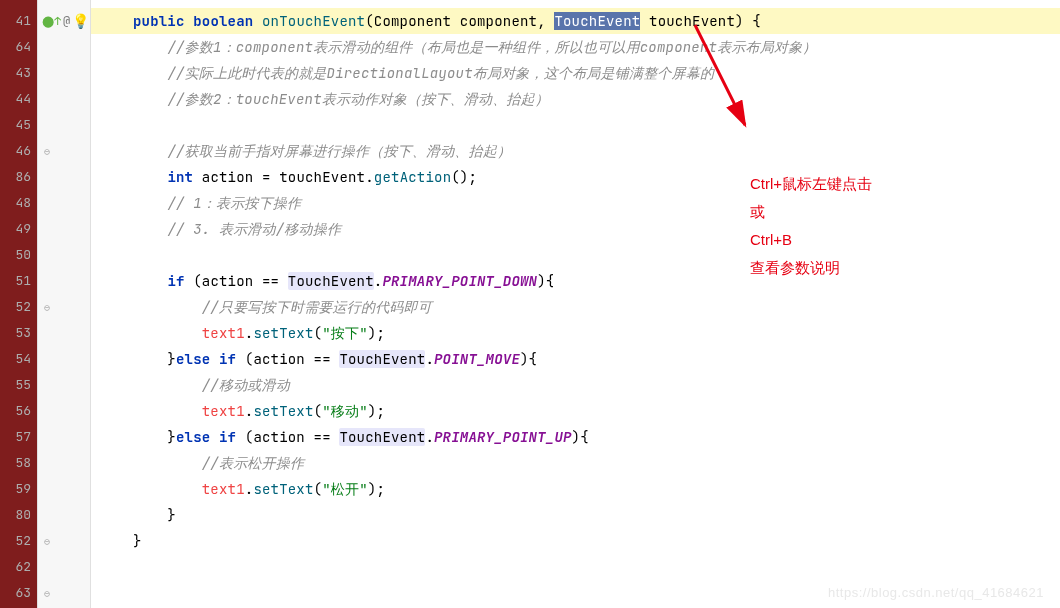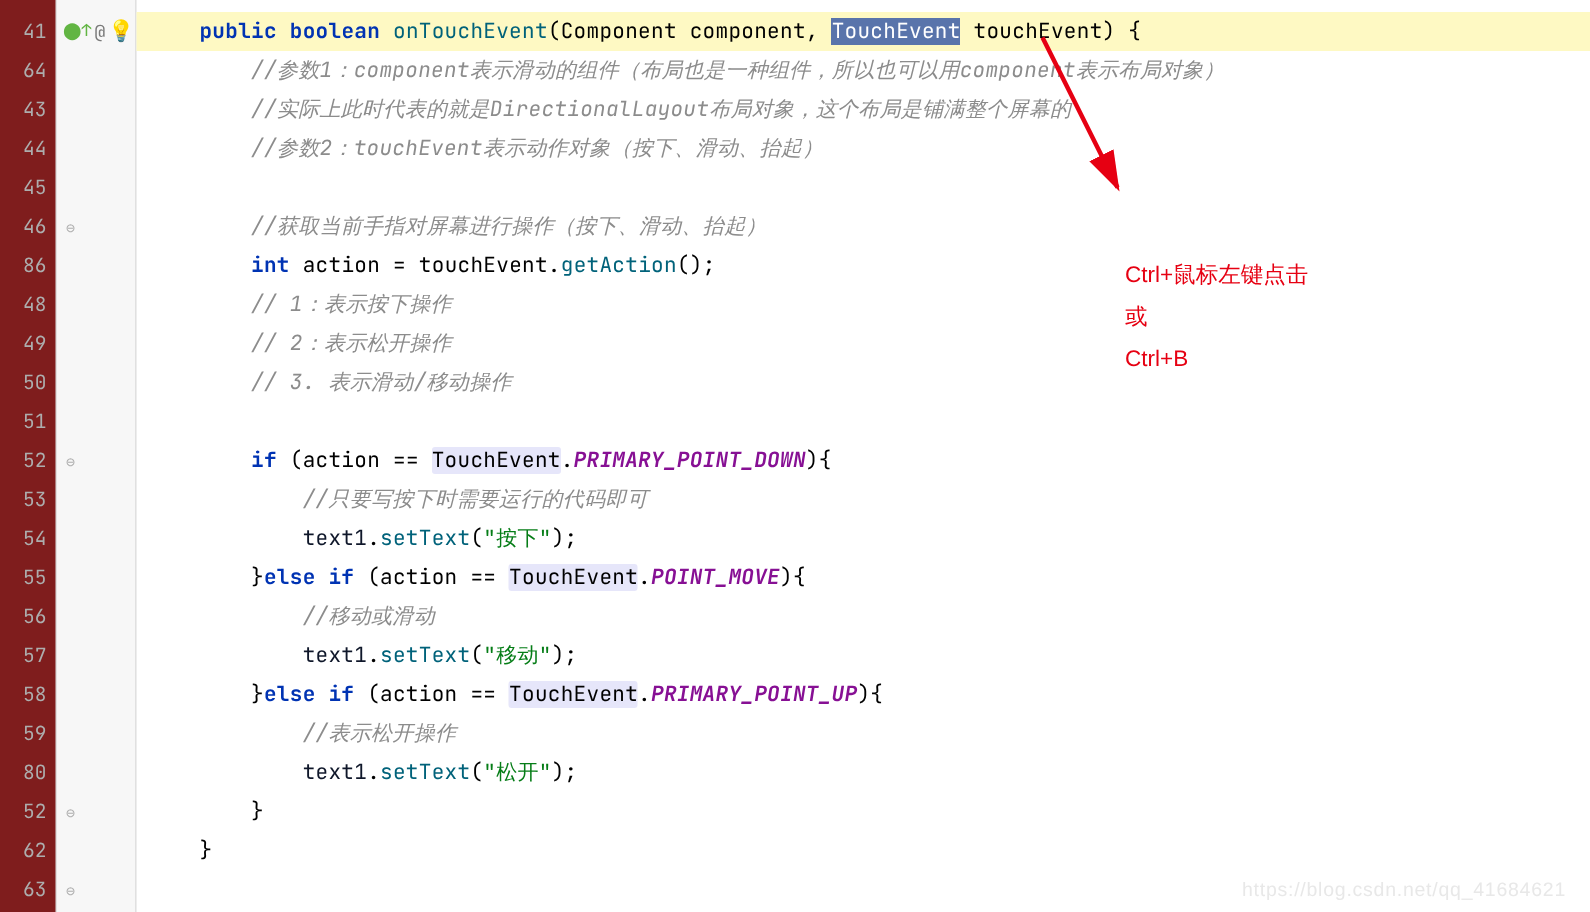--- a/index.html
+++ b/index.html
@@ -12,21 +12,21 @@
   .mk-green { color:#62b543; font-size:11px; }
   .mk-at { color:#7a7a7a; font-size:12px; }
   .bulb { color:#f4af3d; font-size:14px; }
   .fold-mark { color:#b0b0b0; font-size:10px; padding-left:2px; }
   .code { flex:1; padding-top:8px; position:relative; }
   .code-line { height:26px; line-height:26px; white-space:pre; padding-left:8px; font-size:14px; letter-spacing:0.2px; }
   .code-line.hl { background:#fef9c3; }
   .kw { color:#0033b3; font-weight:600; }
   .cm { color:#8c8c8c; font-style:italic; }
   .fn { color:#00627a; }
-  .fld { color:#0f172a; }
+  .fld { color:#ef4444; }
   .id { color:#000; }
   .prm { color:#000; }
   .cst { color:#871094; font-style:italic;font-weight:bold; }
   .str { color:#067d17; }
   .hlword { background:#e6e6fa; border-radius:2px; }
   .selword { background:#5974ab; color:#fff; }
   .annotation { position:absolute; top:130px; left:750px; color:#e60012; font-family:"Microsoft YaHei","PingFang SC",sans-serif; font-size:15px; line-height:28px;margin-top:40px; }
   .arrow-svg { position:absolute; top:20px; left:690px; pointer-events:none; }
   .watermark { position:absolute; bottom:8px; right:16px; color:#e8e8e8; font-size:13px; font-family:Arial,sans-serif; letter-spacing:0.5px; }
 </style>
@@ -98,21 +98,20 @@
     </div>
   <div class="code" id="code">
       <div class="code-line hl"><span>    </span><span class="kw">public</span><span> </span><span class="kw">boolean</span><span> </span><span class="fn">onTouchEvent</span><span>(Component </span><span class="prm">component</span><span>, </span><span class="selword">TouchEvent</span><span> </span><span class="prm">touchEvent</span><span>) {</span></div>
       <div class="code-line"><span>        </span><span class="cm">//参数1：component表示滑动的组件（布局也是一种组件，所以也可以用component表示布局对象）</span></div>
       <div class="code-line"><span>        </span><span class="cm">//实际上此时代表的就是DirectionalLayout布局对象，这个布局是铺满整个屏幕的</span></div>
       <div class="code-line"><span>        </span><span class="cm">//参数2：touchEvent表示动作对象（按下、滑动、抬起）</span></div>
       <div class="code-line"><span></span></div>
       <div class="code-line"><span>        </span><span class="cm">//获取当前手指对屏幕进行操作（按下、滑动、抬起）</span></div>
       <div class="code-line"><span>        </span><span class="kw">int</span><span> </span><span class="id">action</span><span> = </span><span class="prm">touchEvent</span><span>.</span><span class="fn">getAction</span><span>();</span></div>
       <div class="code-line"><span>        </span><span class="cm">// 1：表示按下操作</span></div>
-      <div class="code-line"><span>        </span><span class="cm">// 2：表示松开操作</span></div>
       <div class="code-line"><span>        </span><span class="cm">// 3. 表示滑动/移动操作</span></div>
       <div class="code-line"><span></span></div>
       <div class="code-line"><span>        </span><span class="kw">if</span><span> (</span><span class="id">action</span><span> == </span><span class="hlword">TouchEvent</span><span>.</span><span class="cst">PRIMARY_POINT_DOWN</span><span>){</span></div>
       <div class="code-line"><span>            </span><span class="cm">//只要写按下时需要运行的代码即可</span></div>
       <div class="code-line"><span>            </span><span class="fld">text1</span><span>.</span><span class="fn">setText</span><span>(</span><span class="str">"按下"</span><span>);</span></div>
       <div class="code-line"><span>        }</span><span class="kw">else if</span><span> (</span><span class="id">action</span><span> == </span><span class="hlword">TouchEvent</span><span>.</span><span class="cst">POINT_MOVE</span><span>){</span></div>
       <div class="code-line"><span>            </span><span class="cm">//移动或滑动</span></div>
       <div class="code-line"><span>            </span><span class="fld">text1</span><span>.</span><span class="fn">setText</span><span>(</span><span class="str">"移动"</span><span>);</span></div>
       <div class="code-line"><span>        }</span><span class="kw">else if</span><span> (</span><span class="id">action</span><span> == </span><span class="hlword">TouchEvent</span><span>.</span><span class="cst">PRIMARY_POINT_UP</span><span>){</span></div>
       <div class="code-line"><span>            </span><span class="cm">//表示松开操作</span></div>
@@ -128,15 +127,16 @@
       <path d="M0,0 L9,3 L0,6 Z" fill="#e60012"></path>
     </marker>
   </defs>
   <line x1="5" y1="5" x2="55" y2="105" stroke="#e60012" stroke-width="3" marker-end="url(#ah)"></line>
 </svg>
 
 <div class="annotation">
   <div>Ctrl+鼠标左键点击</div>
   <div>或</div>
   <div>Ctrl+B</div>
+  <div>查看参数说明</div>
 </div>
 
 <div class="watermark">https://blog.csdn.net/qq_41684621</div>
 
 </body></html>

